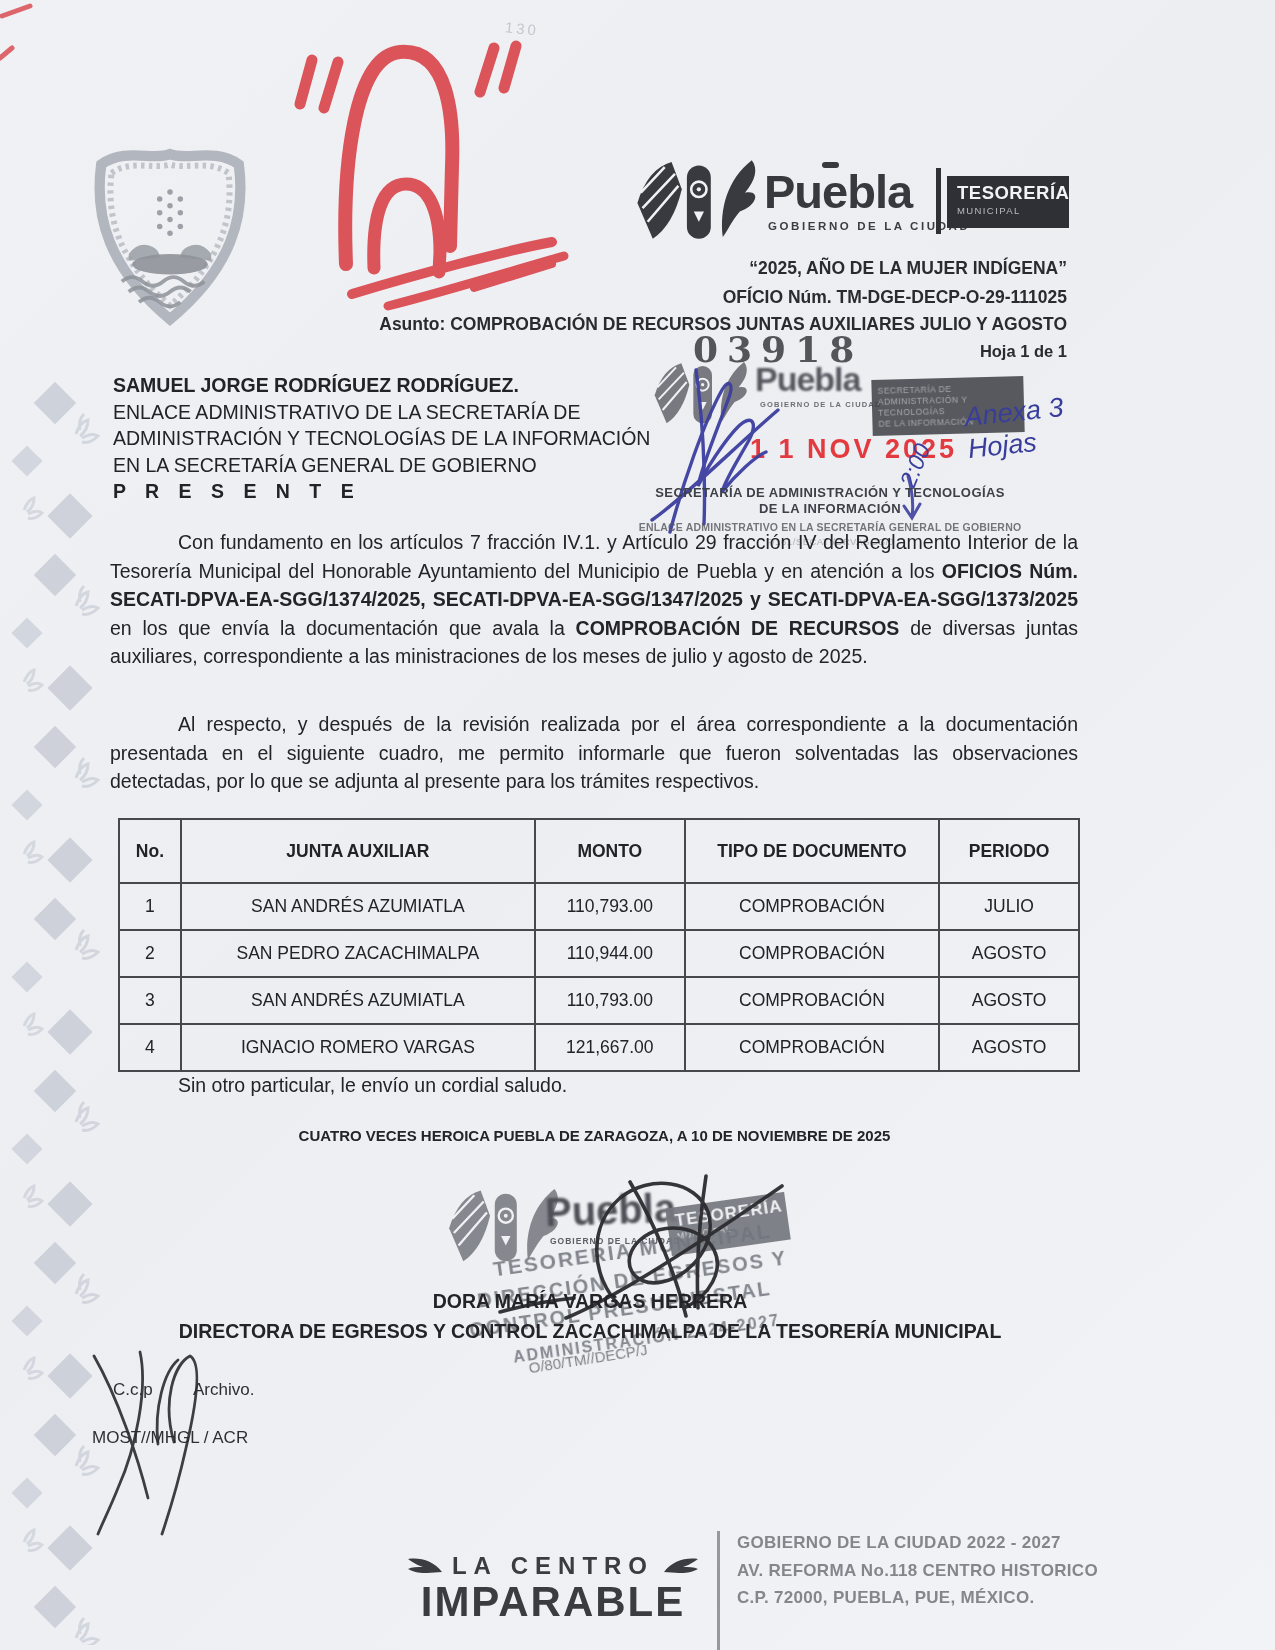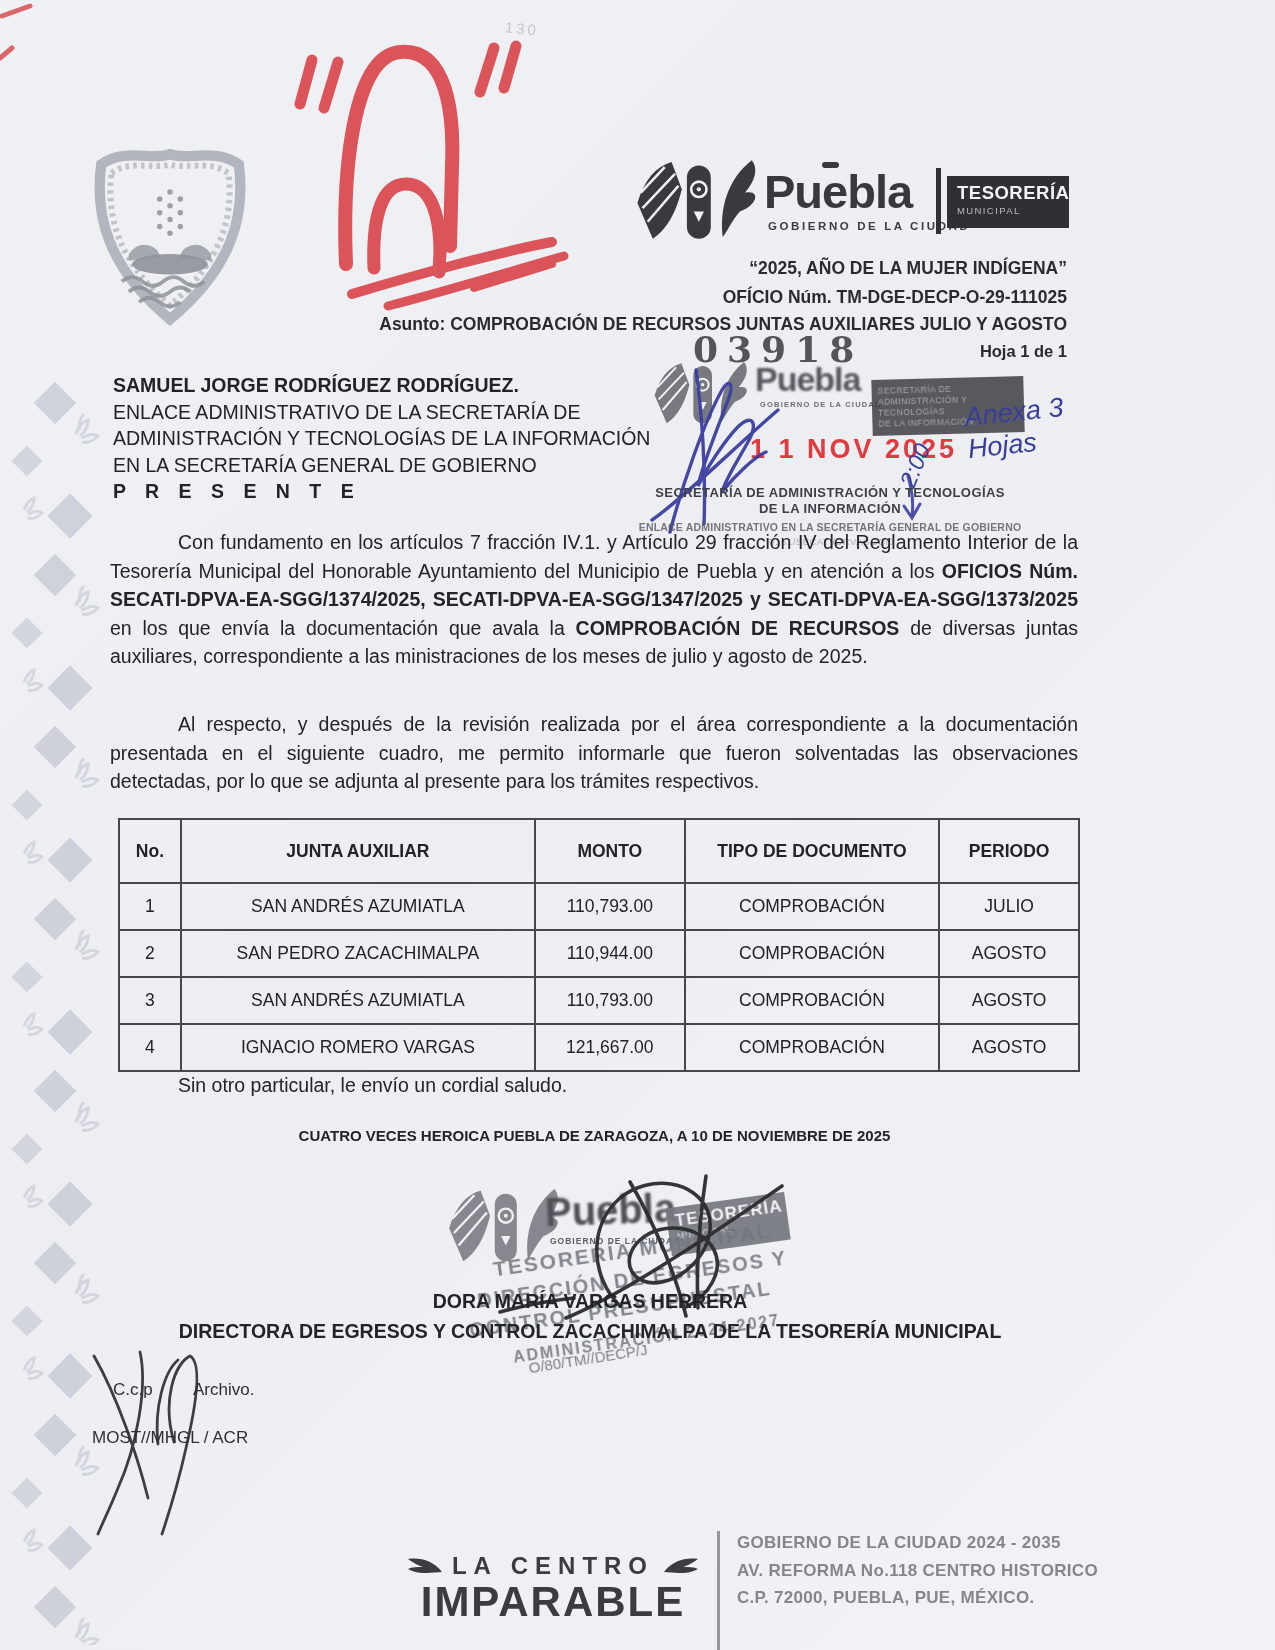--- a/index.html
+++ b/index.html
@@ -343,18 +343,18 @@
         </svg>
       <span>LA CENTRO</span>
       <svg width="38" height="20" viewBox="0 0 38 20" style="color:#3b3c41;">
           <use href="#wing"></use>
         </svg>
     </div>
     <div class="imp">IMPARABLE</div>
   </div>
   <div id="footer-div" class="abs"></div>
   <div id="footer-text" class="abs">
-    <div>GOBIERNO DE LA CIUDAD 2024 - 2035</div>
+    <div>GOBIERNO DE LA CIUDAD 2022 - 2027</div>
     <div>AV. REFORMA No.118 CENTRO HISTORICO</div>
     <div>C.P. 72000, PUEBLA, PUE, MÉXICO.</div>
   </div>
 
 </div>
 
 </body></html>

